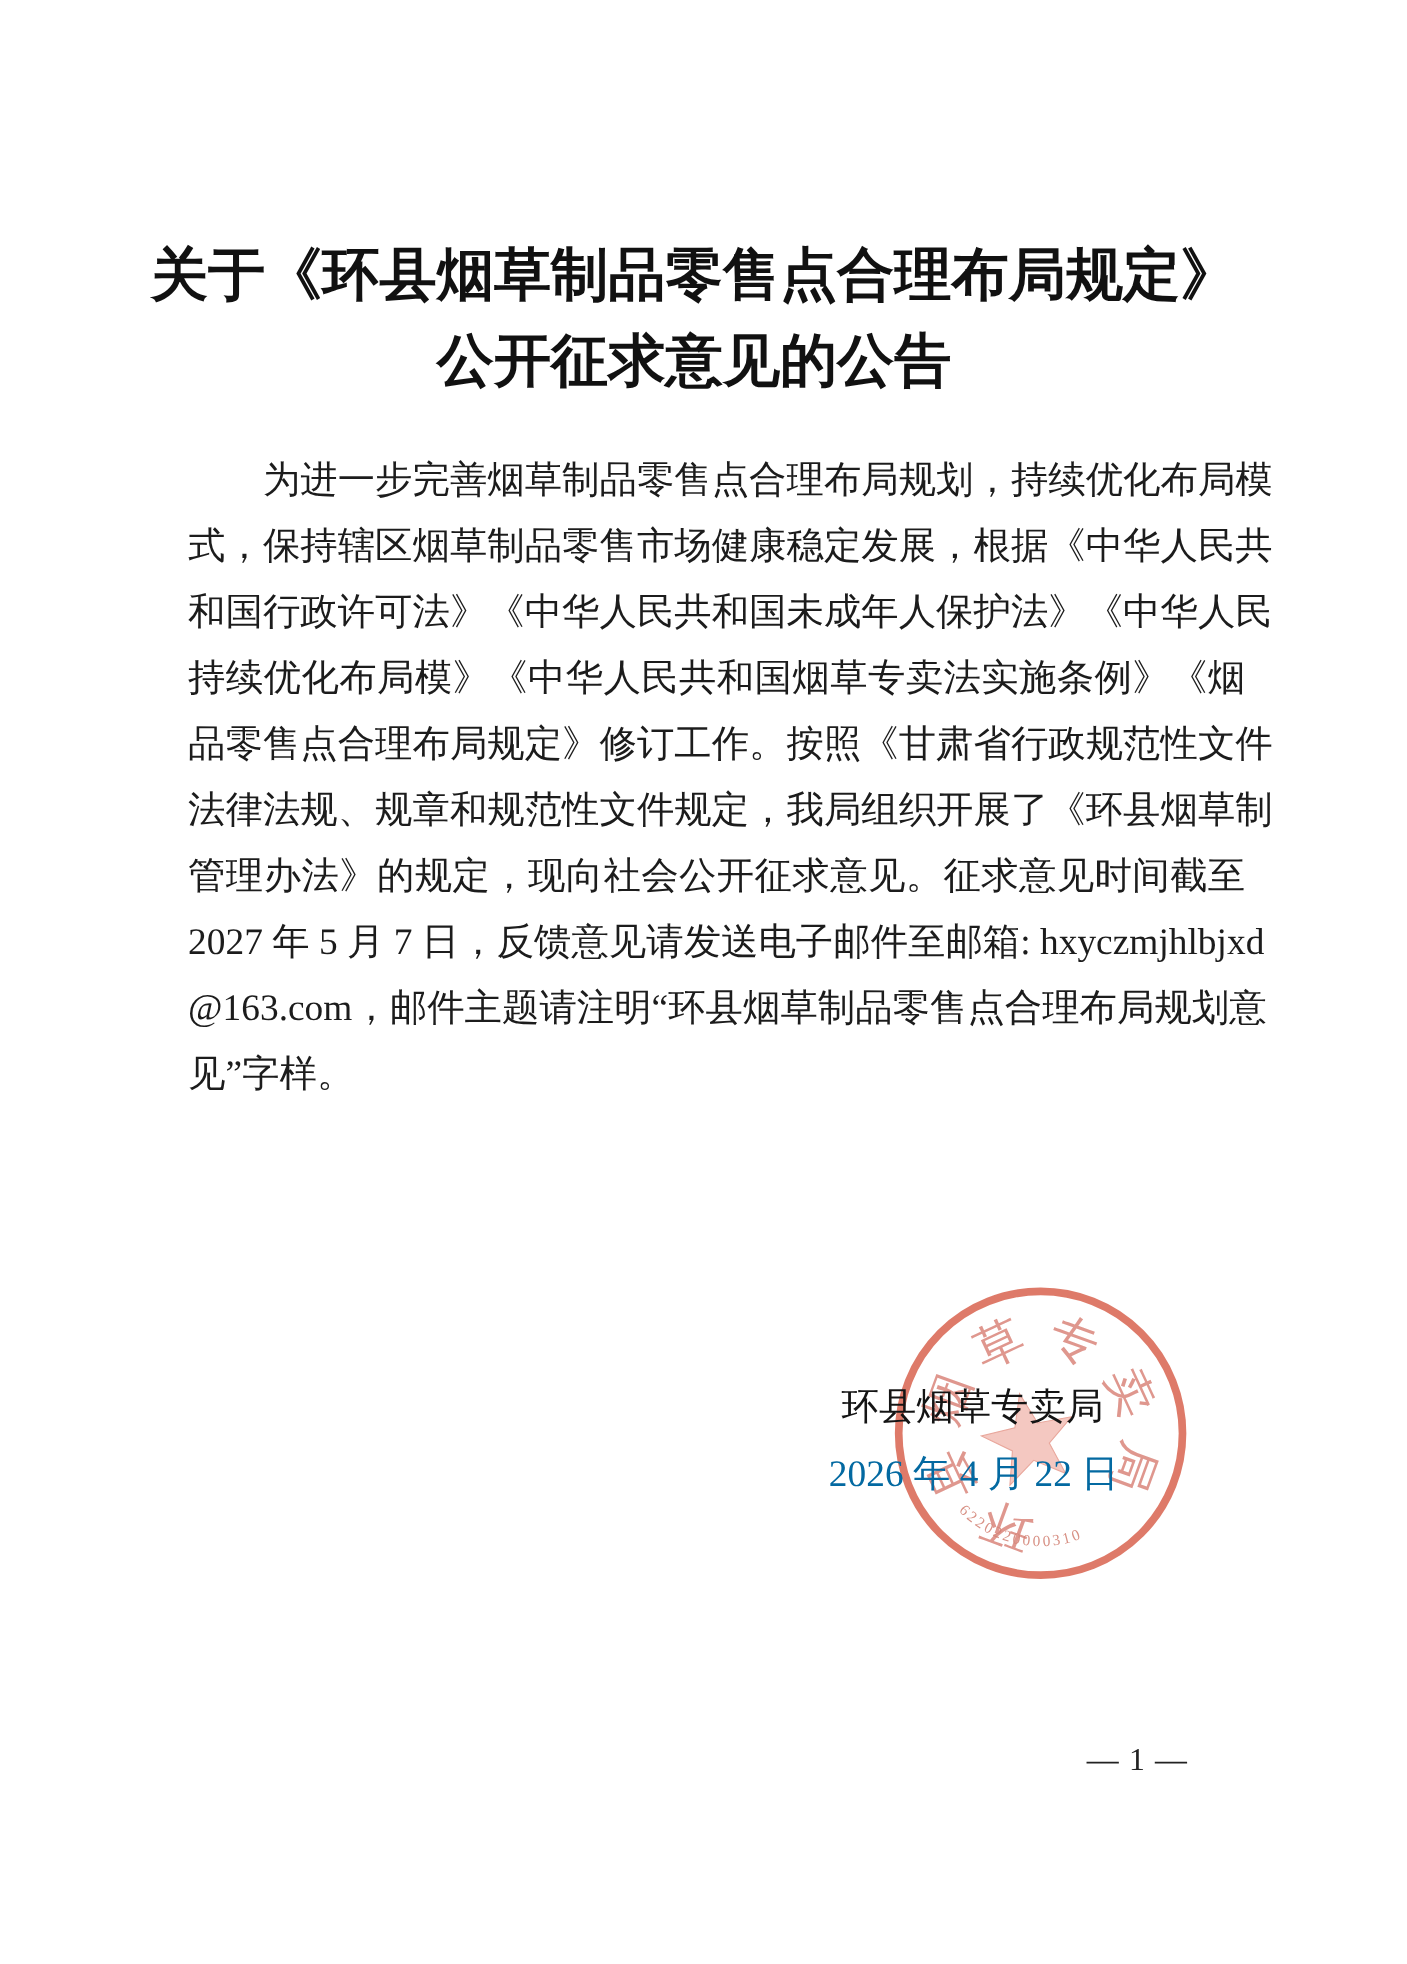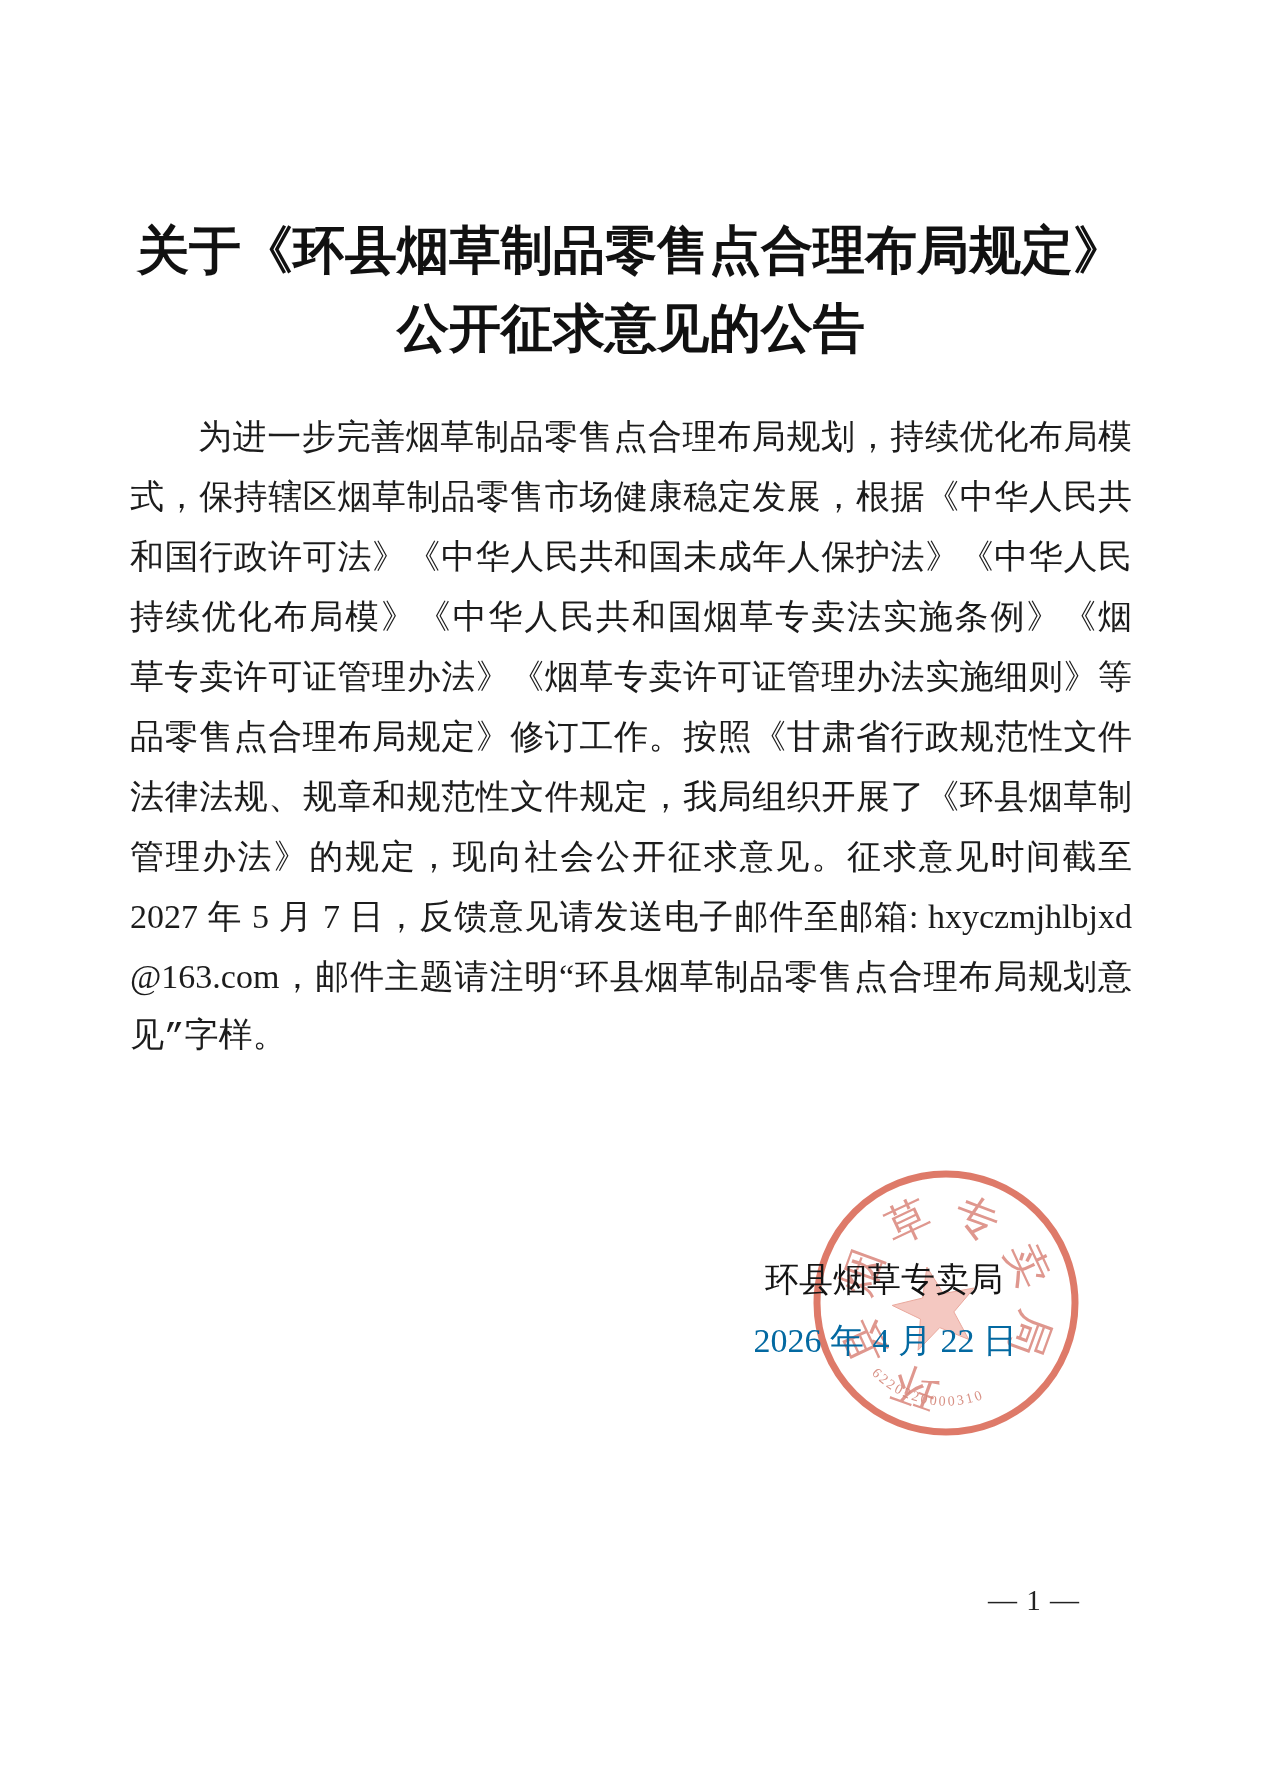--- a/index.html
+++ b/index.html
@@ -15,24 +15,24 @@
     position:absolute;top:212px;left:130px;width:1002px;
     text-align:center;font-weight:700;font-size:52px;color:#111;
   }
   .doc-title .t-line{height:78px;line-height:78px;}
   .doc-body{
     position:absolute;top:407px;left:130px;width:1002px;
     font-size:34px;color:#1c1c1c;
   }
   .b-line{
     height:60px;line-height:60px;white-space:nowrap;
-    text-align:justify;text-align-last:justify;
+    text-align:justify;text-align-last:justify;margin-left:41px;
   }
   .b-line.first{text-indent:2em;}
-  .b-line.last{text-align:left;text-align-last:left;font-family:Liberation Mono, monospace;}
+  .b-line.last{text-align:left;text-align-last:left;}
   .closing{
     position:absolute;top:1070px;left:130px;width:1002px;
     font-size:34px;line-height:60px;text-indent:2em;color:#1c1c1c;
   }
   .sig-org{
     position:absolute;top:1252px;right:276px;
     font-size:34px;line-height:56px;color:#141414;z-index:3;
   }
   .sig-date{
     position:absolute;top:1313px;right:262px;
@@ -57,21 +57,20 @@
   <div class="doc-title">
     <div class="t-line">关于《环县烟草制品零售点合理布局规定》</div>
     <div class="t-line">公开征求意见的公告</div>
   </div>
 
   <div class="doc-body">
     <div class="b-line first">为进一步完善烟草制品零售点合理布局规划，持续优化布局模</div>
     <div class="b-line">式，保持辖区烟草制品零售市场健康稳定发展，根据《中华人民共</div>
     <div class="b-line">和国行政许可法》《中华人民共和国未成年人保护法》《中华人民</div>
     <div class="b-line">持续优化布局模》《中华人民共和国烟草专卖法实施条例》《烟</div>
-    <div class="b-line">草专卖许可证管理办法》《烟草专卖许可证管理办法实施细则》等</div>
     <div class="b-line">品零售点合理布局规定》修订工作。按照《甘肃省行政规范性文件</div>
     <div class="b-line">法律法规、规章和规范性文件规定，我局组织开展了《环县烟草制</div>
     <div class="b-line">管理办法》的规定，现向社会公开征求意见。征求意见时间截至</div>
     <div class="b-line">2027 年 5 月 7 日，反馈意见请发送电子邮件至邮箱: hxyczmjhlbjxd</div>
     <div class="b-line">@163.com，邮件主题请注明“环县烟草制品零售点合理布局规划意</div>
     <div class="b-line last">见”字样。</div>
   </div>
 
 
   <svg class="stamp" viewBox="-145 -145 290 290" xmlns="http://www.w3.org/2000/svg">

